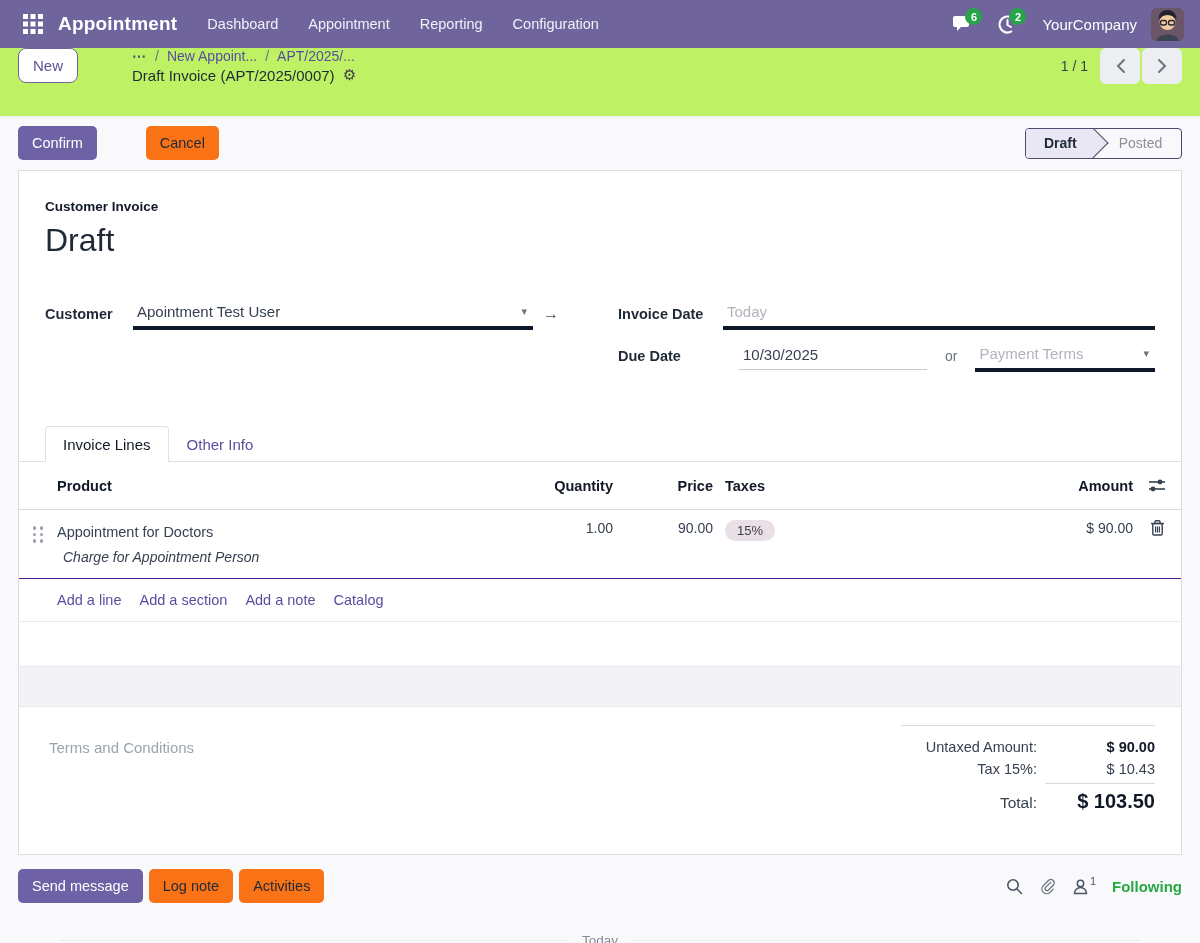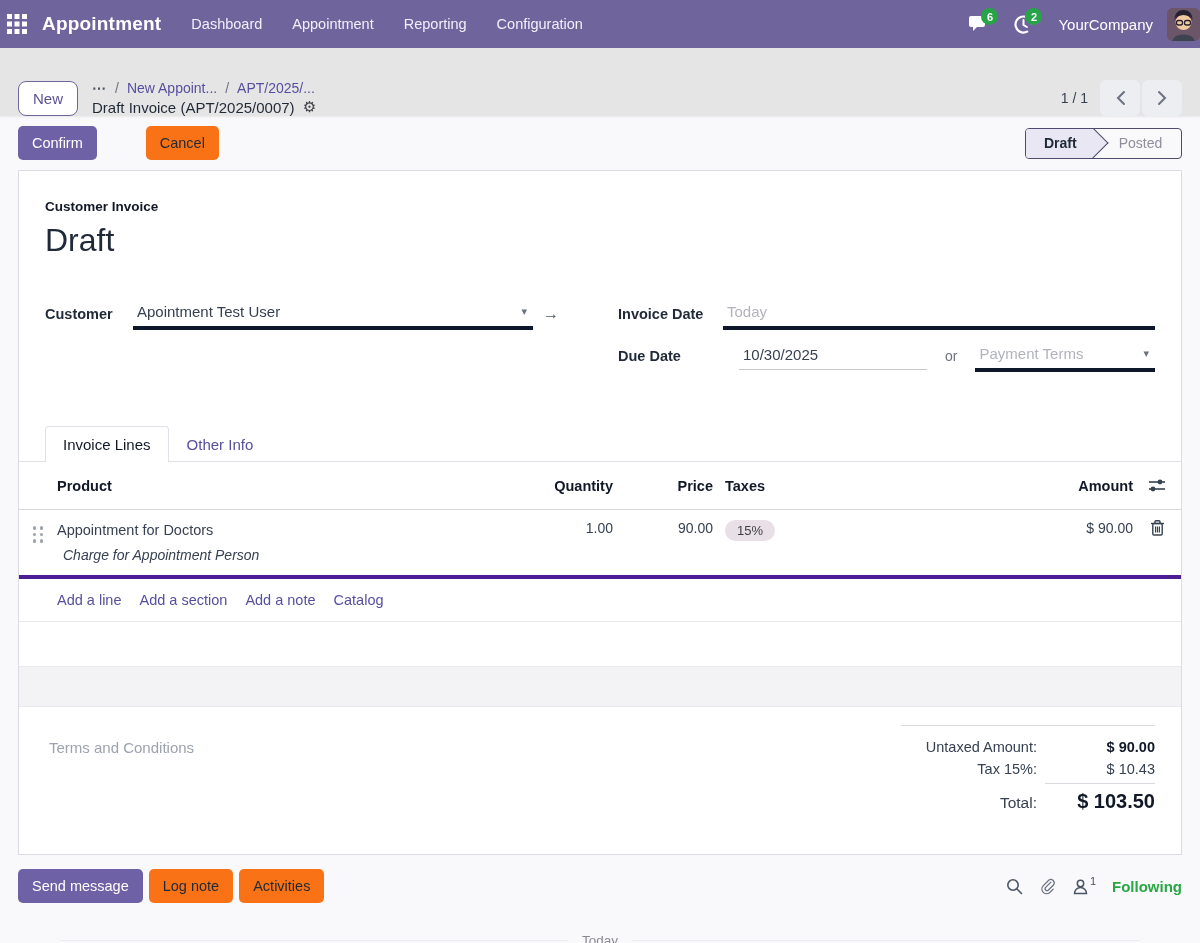--- a/index.html
+++ b/index.html
@@ -1,32 +1,32 @@
 <!DOCTYPE html>
 <html><head>
 <meta charset="utf-8">
 <style>
   * { margin:0; padding:0; box-sizing:border-box; }
   html,body { width:1200px; height:943px; overflow:hidden; }
   body { font-family:"Liberation Sans", sans-serif; background:#f9f9fb; color:#374151; font-size:14px; }
 
   
-  .navbar { height:48px; background:#70649c; display:flex; align-items:center; padding:0 0; color:#fff; }
+  .navbar { height:48px; background:#70649c; display:flex; align-items:center; padding:0 16px; color:#fff; }
   .apps-btn { width:34px; height:34px; display:flex; align-items:center; justify-content:center; cursor:pointer; }
   .brand { font-size:19px; font-weight:700; margin:0 18px 0 8px; letter-spacing:.2px; }
   .nav-menu { display:flex; gap:6px; }
   .nav-item { padding:6px 12px; border-radius:4px; font-size:14.5px; color:#f2f0fa; cursor:pointer; }
   .nav-right { margin-left:auto; display:flex; align-items:center; gap:10px; }
   .icon-badge-wrap { position:relative; width:34px; height:34px; display:flex; align-items:center; justify-content:center; cursor:pointer; }
   .badge { position:absolute; top:1px; right:-2px; background:#27a348; color:#fff; font-size:11px; font-weight:700; min-width:17px; height:17px; border-radius:9px; display:flex; align-items:center; justify-content:center; padding:0 4px; }
   .company-name { font-size:15px; margin:0 4px 0 8px; }
   .avatar { width:33px; height:33px; border-radius:6px; overflow:hidden; background:#6b5568; cursor:pointer; flex:0 0 auto; }
 
   
-  .crumb-bar { height:68px; background:#e5e5e5; display:flex; align-items:flex-end; padding:0 18px; box-shadow:0 1px 2px rgba(0,0,0,.07); position:relative; z-index:2; }
+  .crumb-bar { height:68px; background:#bef264; display:flex; align-items:flex-start; padding:0 18px; box-shadow:0 1px 2px rgba(0,0,0,.07); position:relative; z-index:2;gap:40px; }
   .new-btn { border:1px solid #70649c; color:#5d5196; background:#fff; border-radius:8px; padding:8px 14px; font-size:15px; cursor:pointer; font-family:inherit; }
   .crumb-block { margin-left:14px; display:flex; flex-direction:column; gap:2px; }
   .crumb-line1 { display:flex; align-items:center; gap:8px; font-size:14px; }
   .crumb-ellipsis { color:#4b5563; font-weight:700; letter-spacing:1px; cursor:pointer; }
   .crumb-sep { color:#6b7280; }
   .crumb-link { color:#574f9e; font-weight:500; cursor:pointer; text-decoration:none; }
   .crumb-line2 { display:flex; align-items:center; gap:8px; font-size:15px; color:#1f2937; }
   .gear-ico { color:#3f3f46; font-size:15px; cursor:pointer; }
   .pager { margin-left:auto; display:flex; align-items:center; gap:12px; }
   .pager-count { font-size:14px; color:#374151; }
@@ -74,21 +74,21 @@
   
   .trow { display:flex; align-items:center; }
   .c-handle { width:38px; flex:0 0 auto; display:flex; justify-content:center; }
   .c-product { flex:1; }
   .c-qty { width:110px; text-align:right; flex:0 0 auto; }
   .c-price { width:100px; text-align:right; flex:0 0 auto; }
   .c-taxes { width:270px; padding-left:12px; flex:0 0 auto; }
   .c-amount { width:150px; text-align:right; flex:0 0 auto; }
   .c-actions { width:48px; flex:0 0 auto; display:flex; justify-content:center; align-items:center; }
   .thead { height:48px; border-bottom:1px solid #d8d8de; font-weight:700; color:#111827; font-size:14.5px; }
-  .tline { min-height:69px; border-bottom:4px solid #4c1d95; padding:8px 0; }
+  .tline { min-height:69px; border-bottom:1px solid #4c1d95; padding:8px 0; }
   .prod-name { color:#374151; font-size:14.5px; }
   .prod-desc { color:#374151; font-style:italic; font-size:14px; margin-top:9px; padding-left:6px; }
   .drag-dots { display:grid; grid-template-columns:4px 4px; gap:3px; cursor:grab; }
   .drag-dots i { width:3.5px; height:3.5px; border-radius:50%; background:#9ca3af; }
   .tax-pill { display:inline-block; background:#e9dfe6; color:#3f3f46; border-radius:11px; padding:3px 12px; font-size:13px; }
   .cell-top { align-self:flex-start; padding-top:2px; }
   .links-row { display:flex; gap:18px; padding:13px 0 13px 38px; border-bottom:1px solid #e8e8ee; }
   .add-link { color:#574f9e; font-size:14.5px; cursor:pointer; }
   .spacer-white { height:45px; border-bottom:1px solid #e8e8ee; }
   .spacer-gray { height:40px; background:#f3f3f6; border-bottom:1px solid #e8e8ee; }

